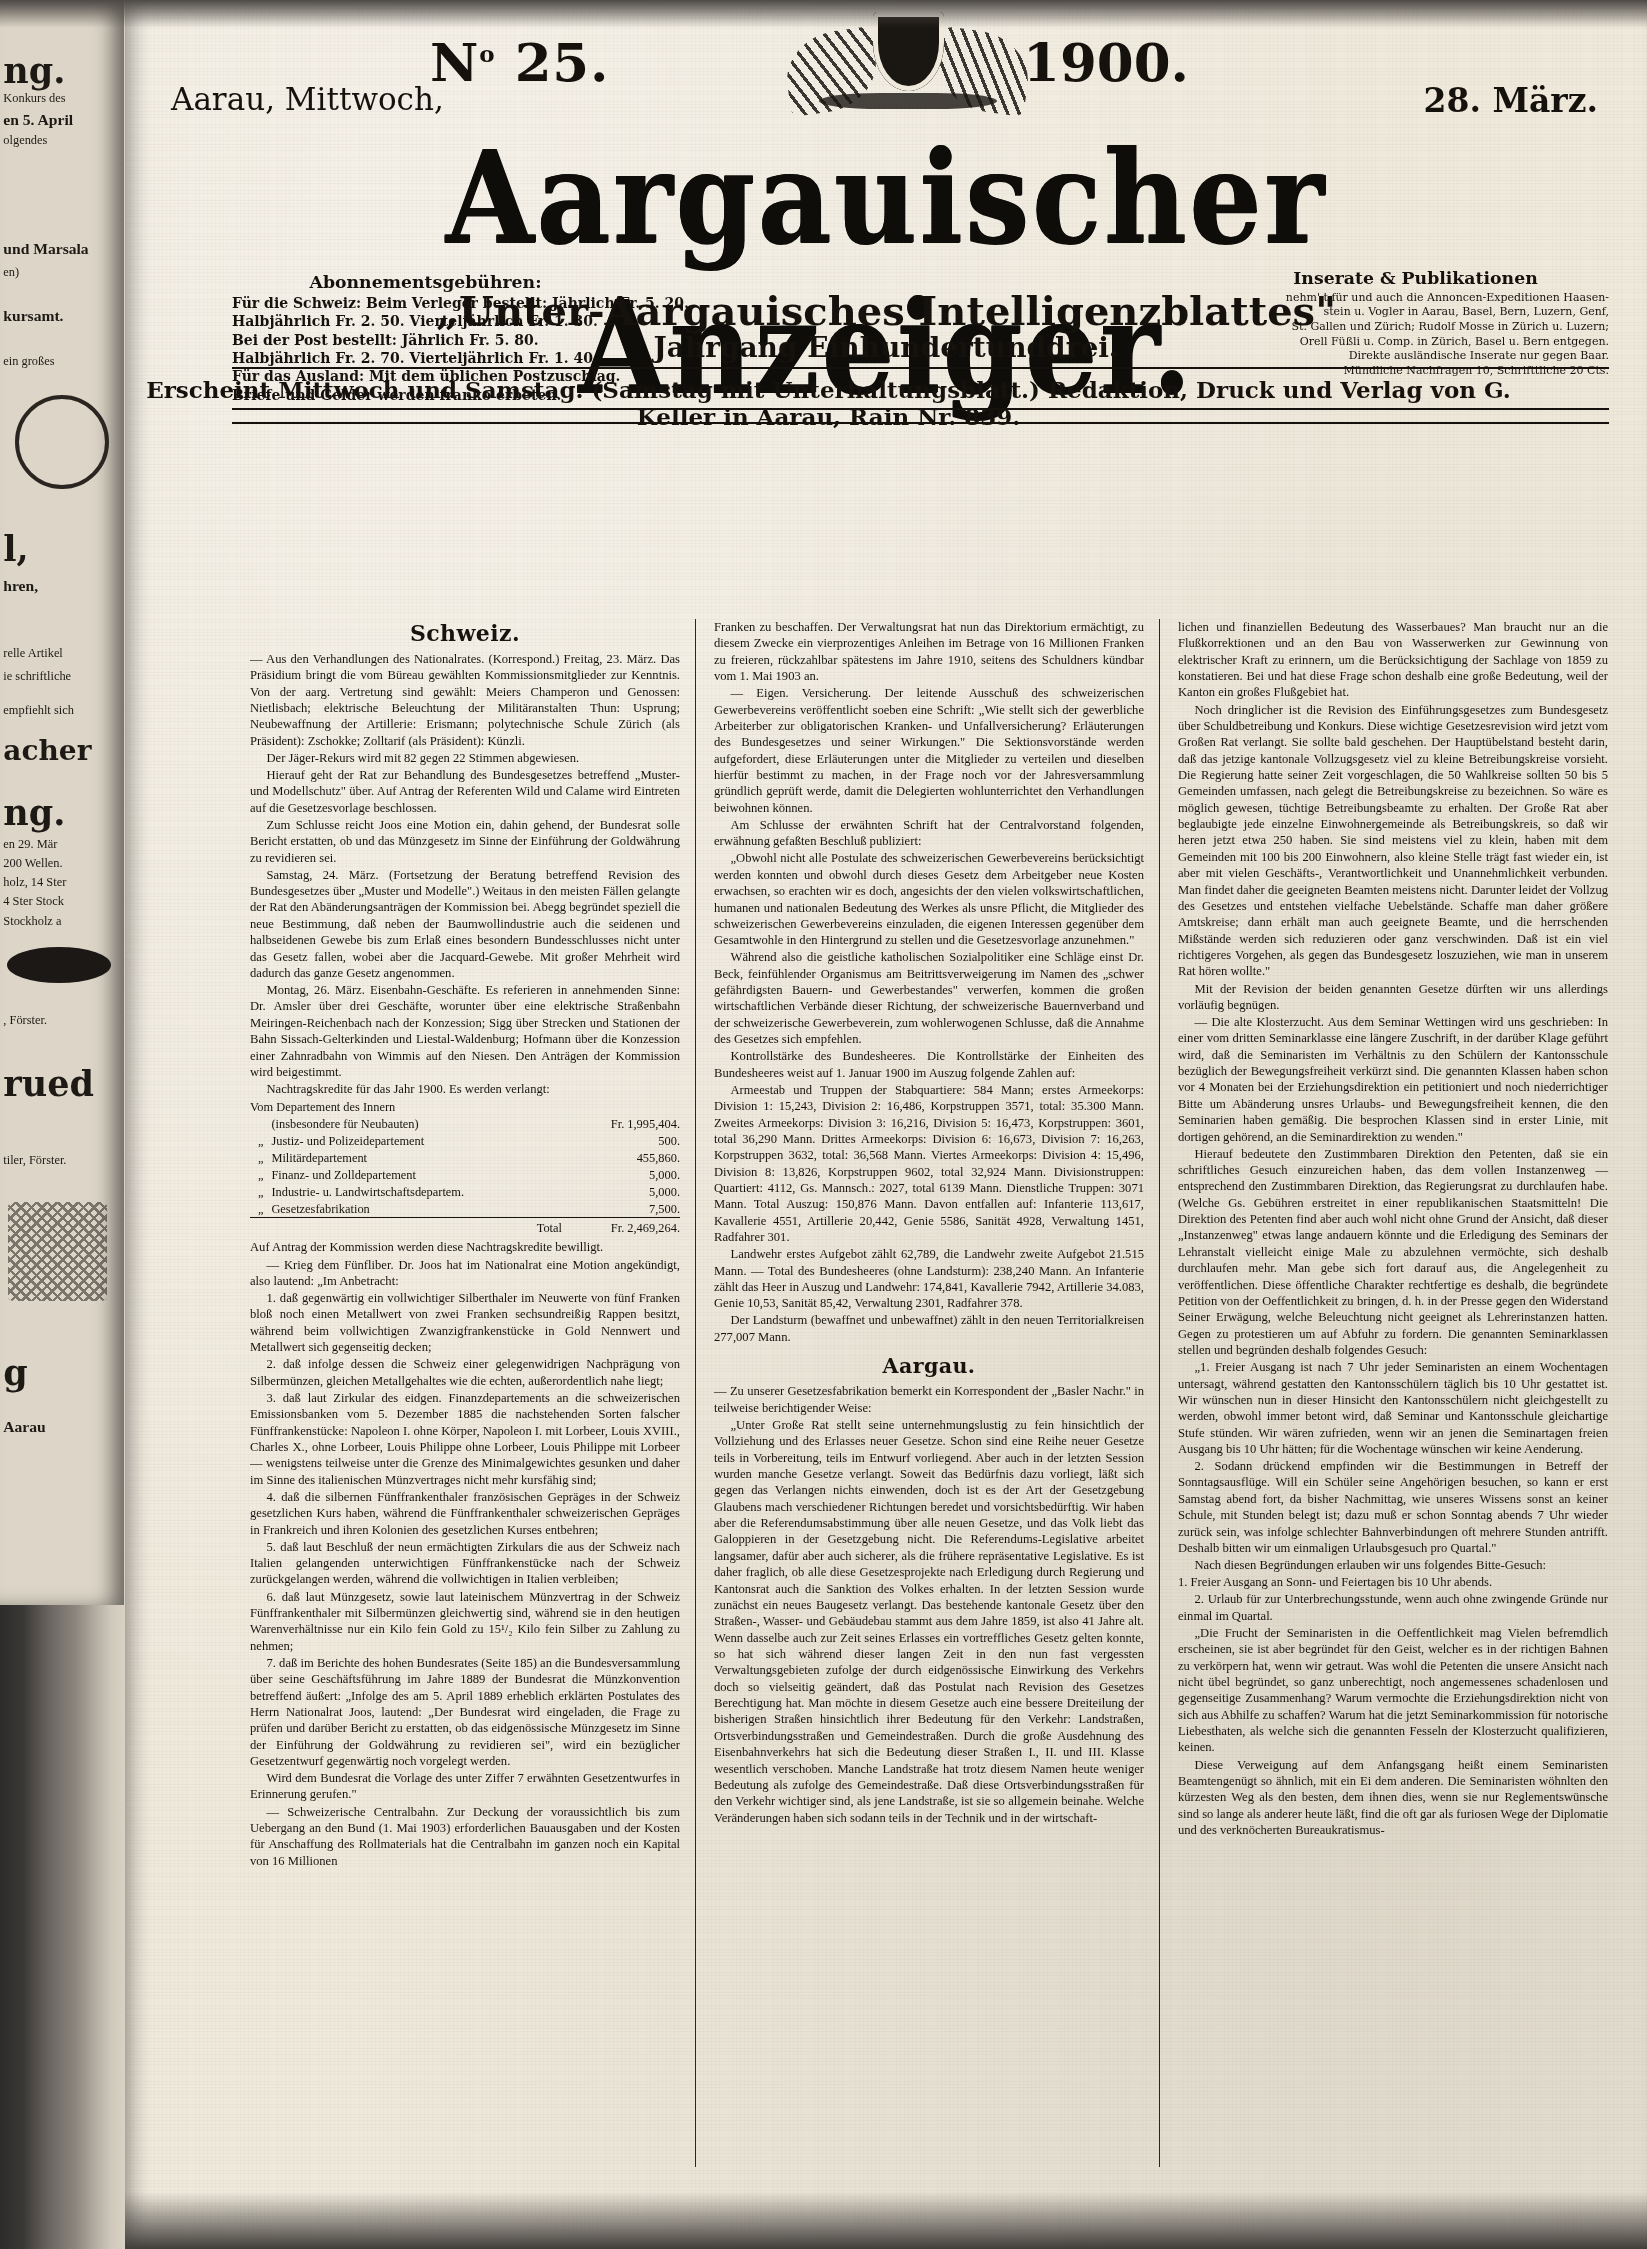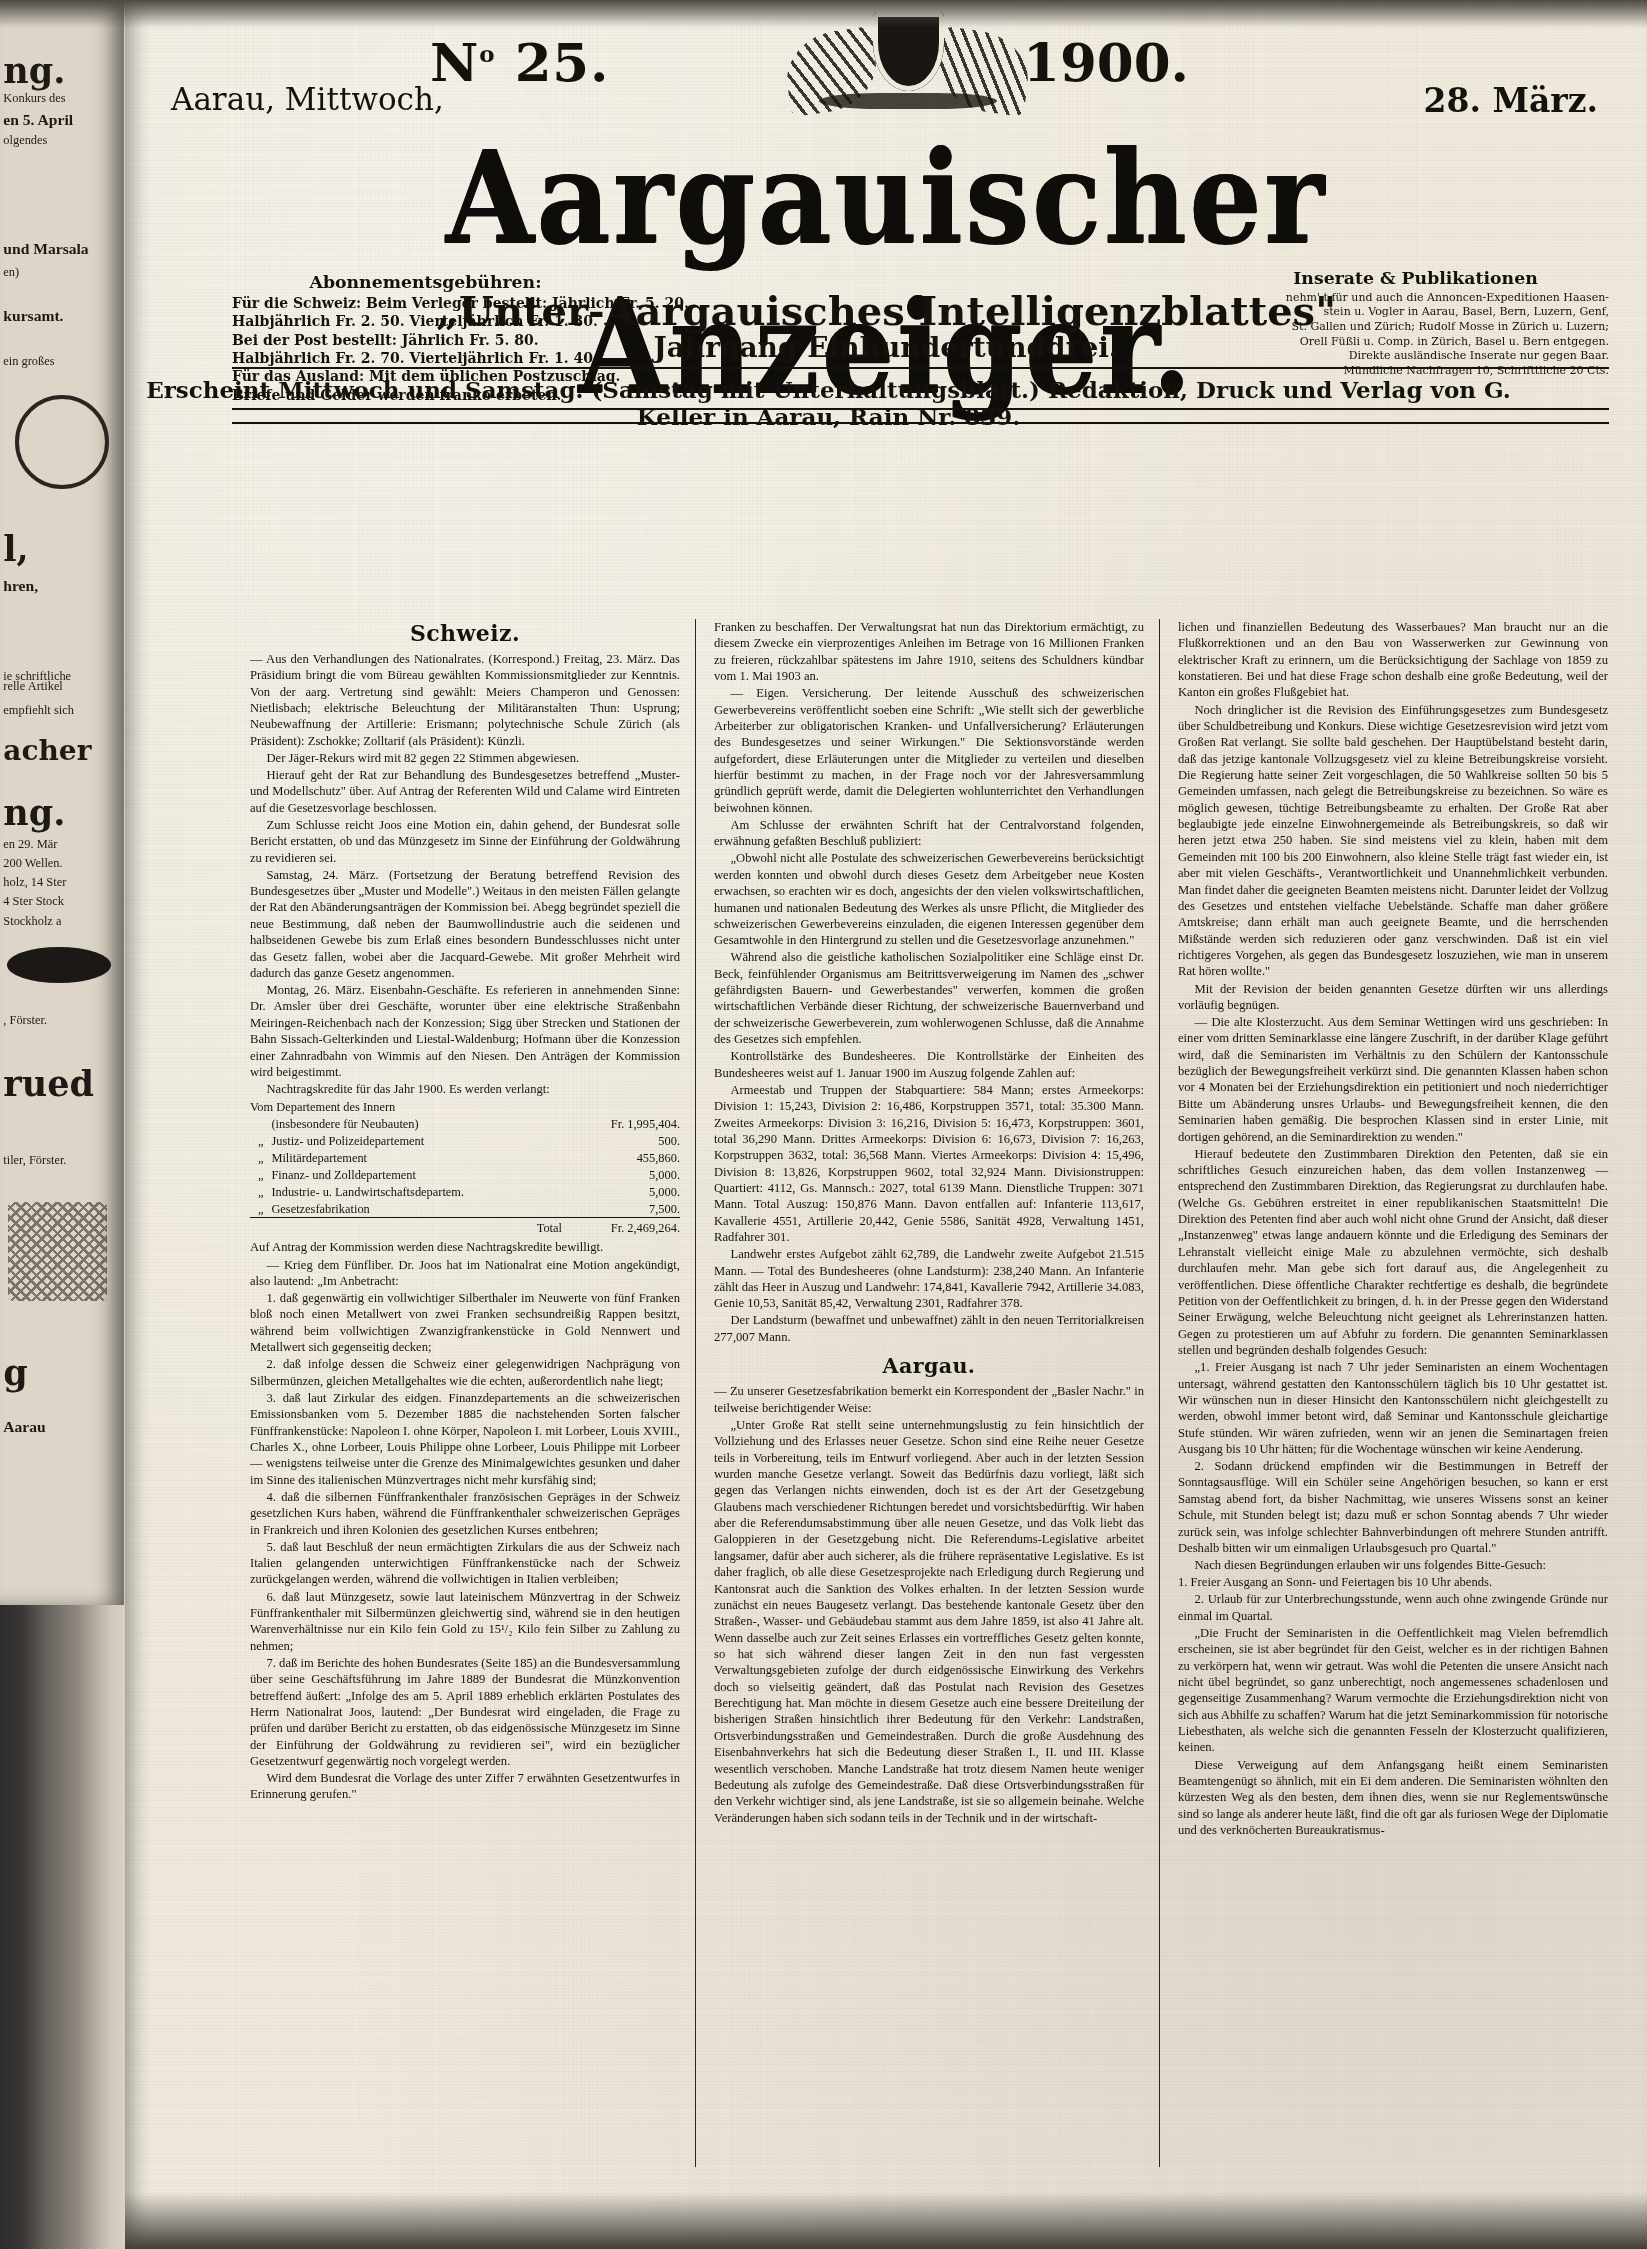--- a/index.html
+++ b/index.html
@@ -312,21 +312,21 @@
     <div class="lcol sm" style="top:91px">Konkurs des</div>
     <div class="lcol md" style="top:110px">en 5. April</div>
     <div class="lcol sm" style="top:133px">olgendes</div>
     <div class="lcol md" style="top:239px">und Marsala</div>
     <div class="lcol sm" style="top:265px">en)</div>
     <div class="lcol md" style="top:306px">kursamt.</div>
     <div class="lcol sm" style="top:354px">ein großes</div>
     <div class="circ" style="top:395px"></div>
     <div class="lcol big" style="top:527px">l,</div>
     <div class="lcol md" style="top:576px">hren,</div>
-    <div class="lcol sm" style="top:679px">relle Artikel</div>
+    <div class="lcol sm" style="top:646px">relle Artikel</div>
     <div class="lcol sm" style="top:669px">ie schriftliche</div>
     <div class="lcol sm" style="top:703px">empfiehlt sich</div>
     <div class="lcol big" style="top:733px;font-size:28px">acher</div>
     <div class="lcol big" style="top:791px">ng.</div>
     <div class="lcol sm" style="top:837px">en 29. Mär</div>
     <div class="lcol sm" style="top:856px">200 Wellen.</div>
     <div class="lcol sm" style="top:875px">holz, 14 Ster</div>
     <div class="lcol sm" style="top:894px">4 Ster Stock</div>
     <div class="lcol sm" style="top:914px">Stockholz a</div>
     <div class="ell" style="top:947px"></div>
@@ -455,20 +455,21 @@
         <p class="noind">Auf Antrag der Kommission werden diese Nachtragskredite bewilligt.</p>
         <p>— Krieg dem Fünfliber. Dr. Joos hat im Nationalrat eine Motion angekündigt, also lautend: „Im Anbetracht:</p>
         <p>1. daß gegenwärtig ein vollwichtiger Silberthaler im Neuwerte von fünf Franken bloß noch einen Metallwert von zwei Franken sechsundreißig Rappen besitzt, während beim vollwichtigen Zwanzigfrankenstücke in Gold Nennwert und Metallwert sich gegenseitig decken;</p>
         <p>2. daß infolge dessen die Schweiz einer gelegenwidrigen Nachprägung von Silbermünzen, gleichen Metallgehaltes wie die echten, außerordentlich nahe liegt;</p>
         <p>3. daß laut Zirkular des eidgen. Finanzdepartements an die schweizerischen Emissionsbanken vom 5. Dezember 1885 die nachstehenden Sorten falscher Fünffrankenstücke: Napoleon I. ohne Körper, Napoleon I. mit Lorbeer, Louis XVIII., Charles X., ohne Lorbeer, Louis Philippe ohne Lorbeer, Louis Philippe mit Lorbeer — wenigstens teilweise unter die Grenze des Minimalgewichtes gesunken und daher im Sinne des italienischen Münzvertrages nicht mehr kursfähig sind;</p>
         <p>4. daß die silbernen Fünffrankenthaler französischen Gepräges in der Schweiz gesetzlichen Kurs haben, während die Fünffrankenthaler schweizerischen Gepräges in Frankreich und ihren Kolonien des gesetzlichen Kurses entbehren;</p>
         <p>5. daß laut Beschluß der neun ermächtigten Zirkulars die aus der Schweiz nach Italien gelangenden unterwichtigen Fünffrankenstücke nach der Schweiz zurückgelangen werden, während die vollwichtigen in Italien verbleiben;</p>
         <p>6. daß laut Münzgesetz, sowie laut lateinischem Münzvertrag in der Schweiz Fünffrankenthaler mit Silbermünzen gleichwertig sind, während sie in den heutigen Warenverhältnisse nur ein Kilo fein Gold zu 15¹/₂ Kilo fein Silber zu Zahlung zu nehmen;</p>
         <p>7. daß im Berichte des hohen Bundesrates (Seite 185) an die Bundesversammlung über seine Geschäftsführung im Jahre 1889 der Bundesrat die Münzkonvention betreffend äußert: „Infolge des am 5. April 1889 erheblich erklärten Postulates des Herrn Nationalrat Joos, lautend: „Der Bundesrat wird eingeladen, die Frage zu prüfen und darüber Bericht zu erstatten, ob das eidgenössische Münzgesetz im Sinne der Einführung der Goldwährung zu revidieren sei", wird ein bezüglicher Gesetzentwurf gegenwärtig noch vorgelegt werden.</p>
         <p>Wird dem Bundesrat die Vorlage des unter Ziffer 7 erwähnten Gesetzentwurfes in Erinnerung gerufen."</p>
+        <p>— Schweizerische Centralbahn. Zur Deckung der voraussichtlich bis zum Uebergang an den Bund (1. Mai 1903) erforderlichen Bauausgaben und der Kosten für Anschaffung des Rollmaterials hat die Centralbahn im ganzen noch ein Kapital von 16 Millionen</p>
       </div>
 
       <div class="col">
         <p class="noind">Franken zu beschaffen. Der Verwaltungsrat hat nun das Direktorium ermächtigt, zu diesem Zwecke ein vierprozentiges Anleihen im Betrage von 16 Millionen Franken zu freieren, rückzahlbar spätestens im Jahre 1910, seitens des Schuldners kündbar vom 1. Mai 1903 an.</p>
         <p>— Eigen. Versicherung. Der leitende Ausschuß des schweizerischen Gewerbevereins veröffentlicht soeben eine Schrift: „Wie stellt sich der gewerbliche Arbeiterber zur obligatorischen Kranken- und Unfallversicherung? Erläuterungen des Bundesgesetzes und seiner Wirkungen." Die Sektionsvorstände werden aufgefordert, diese Erläuterungen unter die Mitglieder zu verteilen und dieselben hierfür bestimmt zu machen, in der Frage noch vor der Jahresversammlung gründlich geprüft werde, damit die Delegierten wohlunterrichtet den Verhandlungen beiwohnen können.</p>
         <p>Am Schlusse der erwähnten Schrift hat der Centralvorstand folgenden, erwähnung gefaßten Beschluß publiziert:</p>
         <p>„Obwohl nicht alle Postulate des schweizerischen Gewerbevereins berücksichtigt werden konnten und obwohl durch dieses Gesetz dem Arbeitgeber neue Kosten erwachsen, so erachten wir es doch, angesichts der den vielen volkswirtschaftlichen, humanen und nationalen Bedeutung des Werkes als unsre Pflicht, die Mitglieder des schweizerischen Gewerbevereins einzuladen, die eigenen Interessen gegenüber dem Gesamtwohle in den Hintergrund zu stellen und die Gesetzesvorlage anzunehmen."</p>
         <p>Während also die geistliche katholischen Sozialpolitiker eine Schläge einst Dr. Beck, feinfühlender Organismus am Beitrittsverweigerung im Namen des „schwer gefährdigsten Bauern- und Gewerbestandes" verwerfen, kommen die großen wirtschaftlichen Verbände dieser Richtung, der schweizerische Bauernverband und der schweizerische Gewerbeverein, zum wohlerwogenen Schlusse, daß die Annahme des Gesetzes sich empfehlen.</p>
         <p>Kontrollstärke des Bundesheeres. Die Kontrollstärke der Einheiten des Bundesheeres weist auf 1. Januar 1900 im Auszug folgende Zahlen auf:</p>
         <p>Armeestab und Truppen der Stabquartiere: 584 Mann; erstes Armeekorps: Division 1: 15,243, Division 2: 16,486, Korpstruppen 3571, total: 35.300 Mann. Zweites Armeekorps: Division 3: 16,216, Division 5: 16,473, Korpstruppen: 3601, total 36,290 Mann. Drittes Armeekorps: Division 6: 16,673, Division 7: 16,263, Korpstruppen 3632, total: 36,568 Mann. Viertes Armeekorps: Division 4: 15,496, Division 8: 13,826, Korpstruppen 9602, total 32,924 Mann. Divisionstruppen: Quartiert: 4112, Gs. Mannsch.: 2027, total 6139 Mann. Dienstliche Truppen: 3071 Mann. Total Auszug: 150,876 Mann. Davon entfallen auf: Infanterie 113,617, Kavallerie 4551, Artillerie 20,442, Genie 5586, Sanität 4928, Verwaltung 1451, Radfahrer 301.</p>

